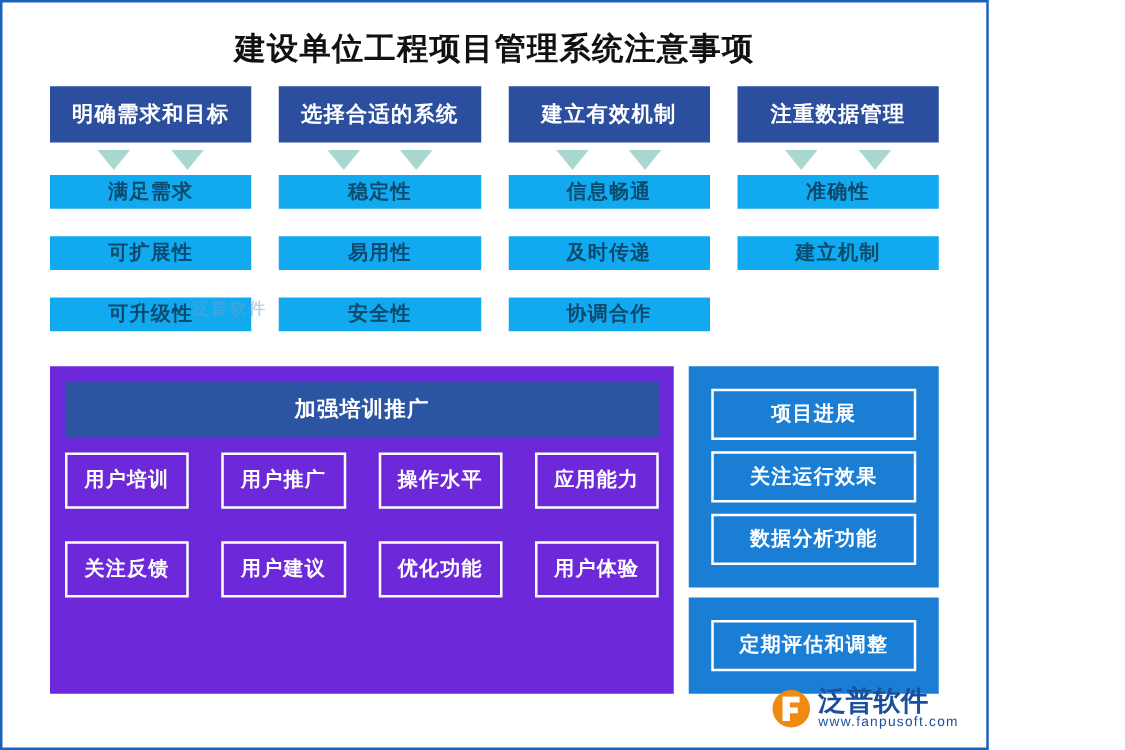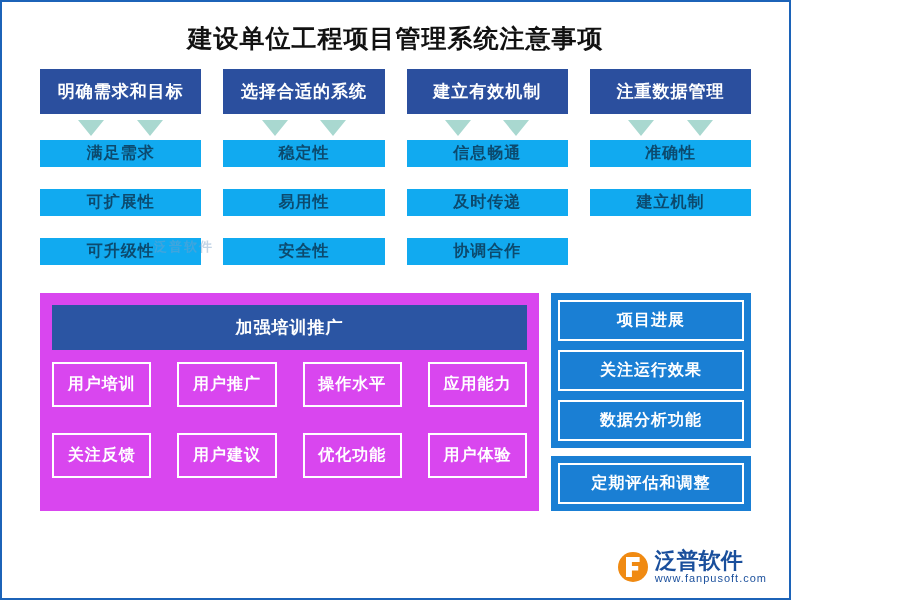--- a/index.html
+++ b/index.html
@@ -71,21 +71,21 @@
     margin-bottom: 22px;
     letter-spacing: 1px;
   }
   .bottom {
     display: flex;
     padding: 6px 38px 0 38px;
     gap: 12px;
   }
   .panel-left {
     flex: 1;
-    background: #d946ef;
+    background: #6d28d9;
     padding: 12px;
     box-sizing: border-box;
   }
   .panel-title {
     background: #2b55a3;
     color: #ffffff;
     font-size: 17px;
     font-weight: bold;
     text-align: center;
     padding: 11px 0;
@@ -106,21 +106,21 @@
     padding: 10px 0;
     letter-spacing: 1px;
   }
   .panel-right {
     width: 200px;
     display: flex;
     flex-direction: column;
   }
   .right-group {
     background: #1a7fd4;
-    padding: 7px;
+    padding: 18px;
     box-sizing: border-box;
   }
   .right-cell {
     border: 2px solid #ffffff;
     color: #ffffff;
     font-size: 16px;
     font-weight: bold;
     text-align: center;
     padding: 8px 0;
     letter-spacing: 1px;

